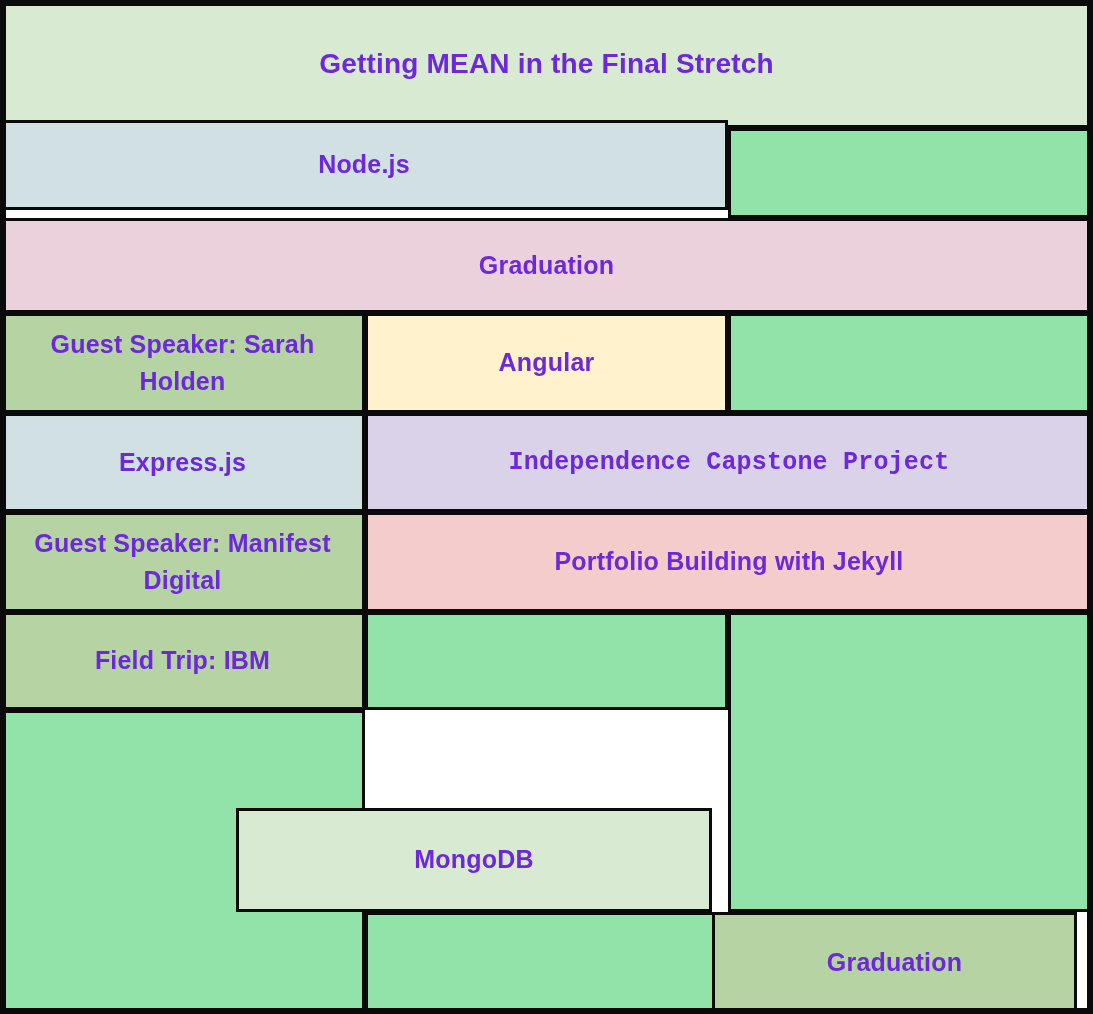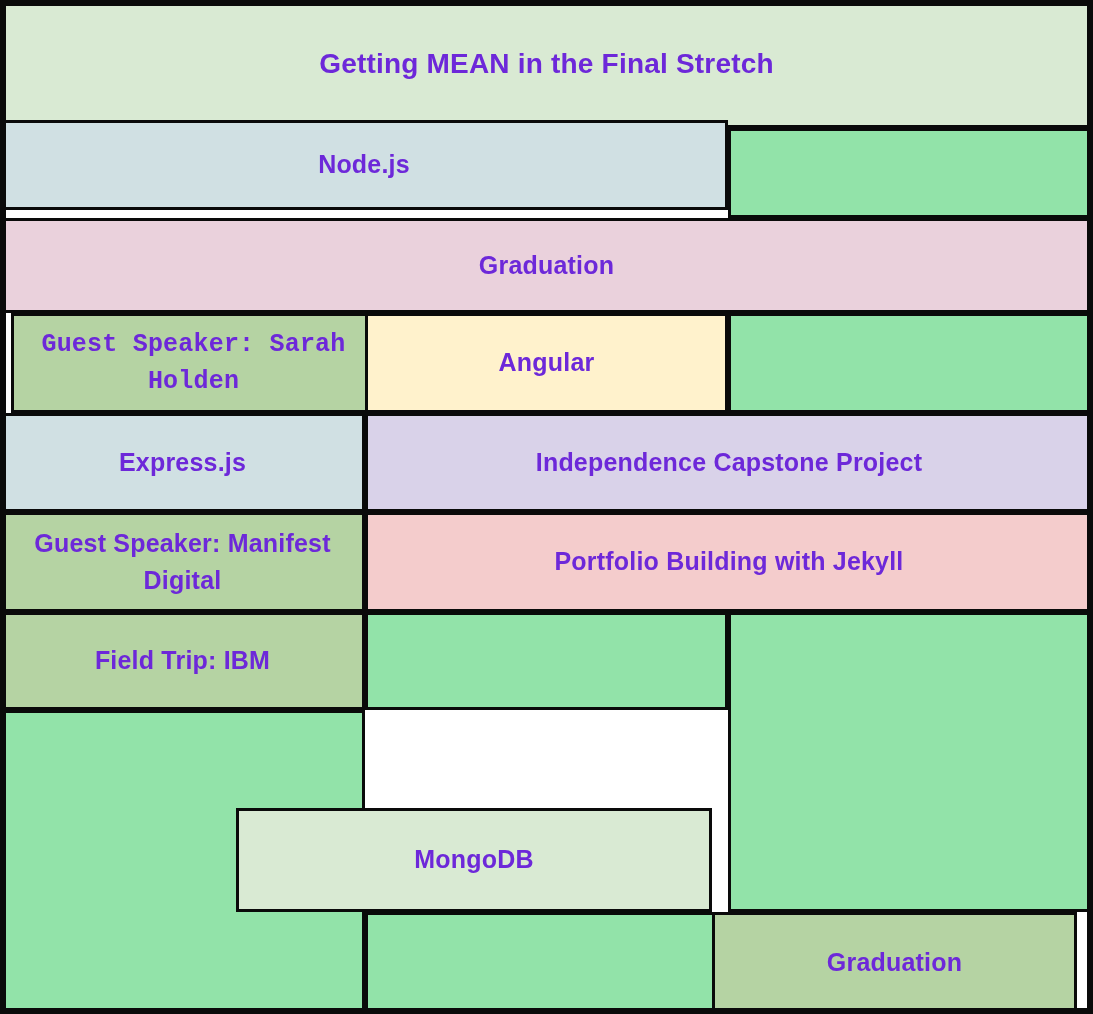--- a/index.html
+++ b/index.html
@@ -52,31 +52,31 @@
   <div class="block title-block" style="left: 0px; top: 0px; width: 1093px; height: 128px; background: rgb(217, 234, 211);">
       <span class="label">Getting MEAN in the Final Stretch</span>
     </div>
     <div class="block" style="left: 0px; top: 120px; width: 728px; height: 90px; background: rgb(208, 224, 227);">
       <span class="label">Node.js</span>
     </div>
     <div class="block" style="left: 728px; top: 128px; width: 365px; height: 90px; background: rgb(146, 227, 169);"></div>
     <div class="block" style="left: 0px; top: 218px; width: 1093px; height: 95px; background: rgb(234, 209, 220);">
       <span class="label">Graduation</span>
     </div>
-    <div class="block" style="left: 11px; top: 313px; width: 365px; height: 100px; background: rgb(181, 211, 163); font-family: Liberation Mono, monospace;">
+    <div class="block" style="left: 0px; top: 313px; width: 365px; height: 100px; background: rgb(181, 211, 163);">
       <span class="label">Guest Speaker: Sarah Holden</span>
     </div>
     <div class="block" style="left: 365px; top: 313px; width: 363px; height: 100px; background: rgb(255, 242, 204);">
       <span class="label">Angular</span>
     </div>
     <div class="block" style="left: 728px; top: 313px; width: 365px; height: 100px; background: rgb(146, 227, 169);"></div>
     <div class="block" style="left: 0px; top: 413px; width: 365px; height: 99px; background: rgb(208, 224, 227);">
       <span class="label">Express.js</span>
     </div>
-    <div class="block" style="left: 365px; top: 413px; width: 728px; height: 99px; background: rgb(217, 210, 233);">
+    <div class="block" style="left: 365px; top: 413px; width: 728px; height: 99px; background: rgb(217, 210, 233); font-family: Liberation Mono, monospace;">
       <span class="label">Independence Capstone Project</span>
     </div>
     <div class="block" style="left: 0px; top: 512px; width: 365px; height: 100px; background: rgb(181, 211, 163);">
       <span class="label">Guest Speaker: Manifest Digital</span>
     </div>
     <div class="block" style="left: 365px; top: 512px; width: 728px; height: 100px; background: rgb(244, 204, 204); align-items: center;">
       <span class="label">Portfolio Building with Jekyll</span>
     </div>
     <div class="block" style="left: 0px; top: 612px; width: 365px; height: 98px; background: rgb(181, 211, 163);">
       <span class="label">Field Trip: IBM</span>

